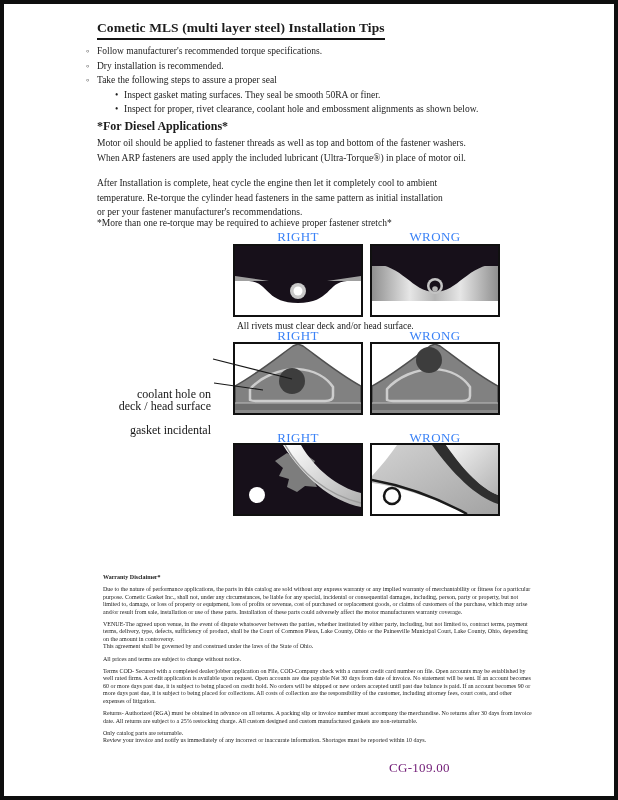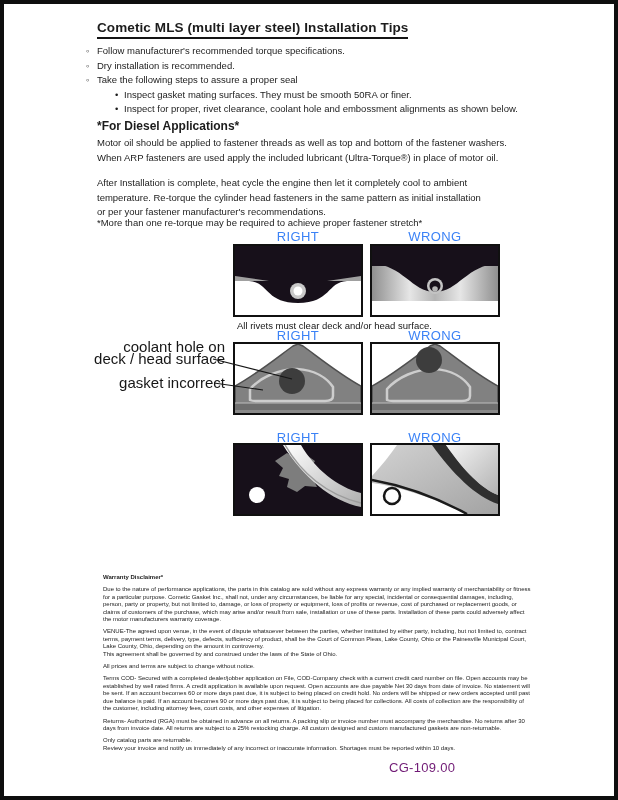--- a/index.html
+++ b/index.html
@@ -1,18 +1,18 @@
 <!DOCTYPE html>
 <html><head>
 <meta charset="utf-8">
 <style>
   html,body { margin:0; padding:0; background:#ffffff; }
   .page {
     position:relative; width:618px; height:800px; background:#ffffff;
-    font-family:Liberation Sans, sans-serif; color:#1c1c1c; overflow:hidden;
+    font-family:Liberation Serif, serif; color:#1c1c1c; overflow:hidden;
   }
   .frame { position:absolute; inset:0; border:4px solid #0e0e0e; pointer-events:none; }
   .abs { position:absolute; }
 
   .title {
     left:97px; top:20px; font-size:13.5px; font-weight:bold;
     border-bottom:2px solid #141414; padding-bottom:2px; letter-spacing:0.1px;
   }
   .bullets { left:86px; top:44px; font-size:9.5px; line-height:14.5px; }
   .bullet-row { display:flex; }
@@ -32,22 +32,22 @@
     width:130px; height:73px; border:2px solid #101010; background:#fff;
     box-sizing:border-box;
   }
   .dbox svg { display:block; width:126px; height:69px; }
   .by1 { top:244px; } .by2 { top:342px; } .by3 { top:443px; }
 
   .caption { left:237px; font-size:9.5px; line-height:12px; white-space:pre-line; color:#161616; }
   .cy1 { top:320px; } .cy2 { top:419px; } .cy3 { top:519px; }
 
   .callout {
-    font-size:15px; line-height:11.5px; text-align:right; white-space:pre-line;
-    right:393px; color:#161616;
+    font-size:12px; line-height:11.5px; text-align:right; white-space:pre-line;
+    right:407px; color:#161616;margin-top:48px;
   }
   .co1 { top:341px; } .co2 { top:377px; }
 
   .overlay { left:0; top:0; pointer-events:none; }
 
   .legal { left:103px; top:574px; width:430px; font-size:6px; line-height:7.4px; color:#222; }
   .legal .lh { font-weight:bold; margin:0 0 5px 0; }
   .legal p { margin:0 0 5px 0; white-space:pre-line; }
 
   .doc-code { left:389px; top:760px; font-size:13px; letter-spacing:0.3px; color:#701a75; }
@@ -92,21 +92,21 @@
     <div class="bullet-row">
       <span class="marker">◦</span>
       <span>Dry installation is recommended.</span>
     </div>
     <div class="bullet-row">
       <span class="marker">◦</span>
       <span>Take the following steps to assure a proper seal</span>
     </div>
     <div class="bullet-row sub">
       <span class="marker">•</span>
-      <span>Inspect gasket mating surfaces.  They must be smooth 50RA or finer.</span>
+      <span>Inspect gasket mating surfaces.  They seal be smooth 50RA or finer.</span>
     </div>
     <div class="bullet-row sub">
       <span class="marker">•</span>
       <span>Inspect for proper, rivet clearance, coolant hole and embossment alignments as shown below.</span>
     </div>
   </div>
 
   <div class="abs para p1">Motor oil should be applied to fastener threads as well as top and bottom of the fastener washers.
 When ARP fasteners are used apply the included lubricant (Ultra-Torque®) in place of motor oil.</div>
   <div class="abs diesel-heading">*For Diesel Applications*</div>
@@ -140,21 +140,21 @@
       <circle cx="63" cy="43" r="2.8" fill="#b5b5b5"></circle>
     </svg>
   </div>
   <div class="abs caption cy1">All rivets must clear deck and/or head surface.</div>
 
   <div class="abs col-header hx-left hy2">RIGHT</div>
   <div class="abs col-header hx-right hy2">WRONG</div>
 
   <div class="abs callout co1">coolant hole on
 deck / head surface</div>
-  <div class="abs callout co2">gasket incorrect</div>
+  <div class="abs callout co2">gasket incidental</div>
 
   <div class="abs dbox hx-left by2">
     <svg viewBox="0 0 126 69">
       <rect width="126" height="69" fill="#ffffff"></rect>
       <path d="M0,42 C22,30 44,12 58,2 L63,0 L68,2 C82,12 104,30 126,42 L126,69 L0,69 Z" fill="#818181" stroke="#4f4f4f" stroke-width="1.5"></path>
       <rect y="59" width="126" height="7" fill="#6e6e6e"></rect>
       <line x1="0" y1="59" x2="126" y2="59" stroke="#bdbdbd" stroke-width="1"></line>
       <rect y="66" width="126" height="3" fill="#8a8a8a"></rect>
       <path d="M15,56 L15,45 C26,33 44,25 62,25 C80,26 92,34 98,43 L98,52 C98,56 94,57 90,57 L21,57 C17,57 15,56 15,56 Z" fill="none" stroke="#cdcdcd" stroke-width="2.5" stroke-linejoin="round"></path>
       <circle cx="57" cy="37" r="13" fill="#3d3d3d"></circle>

